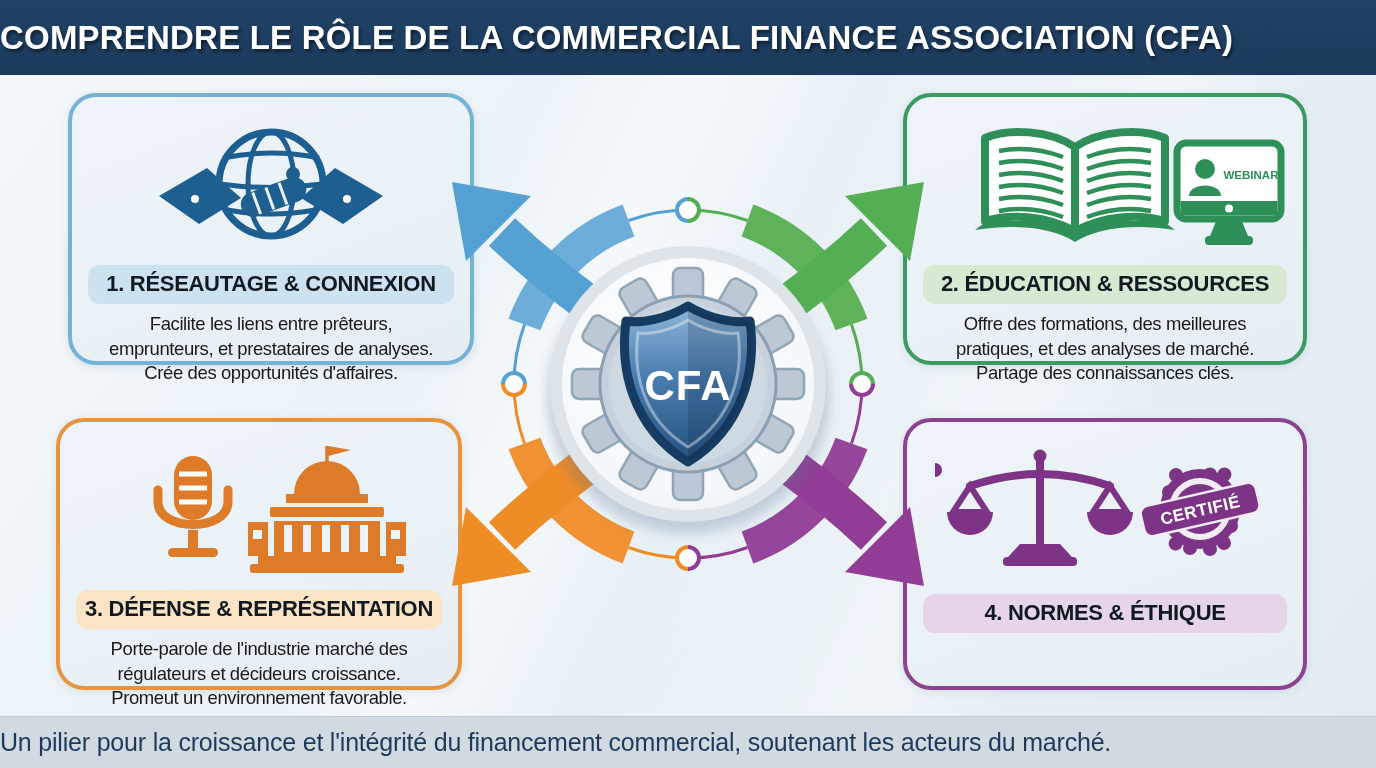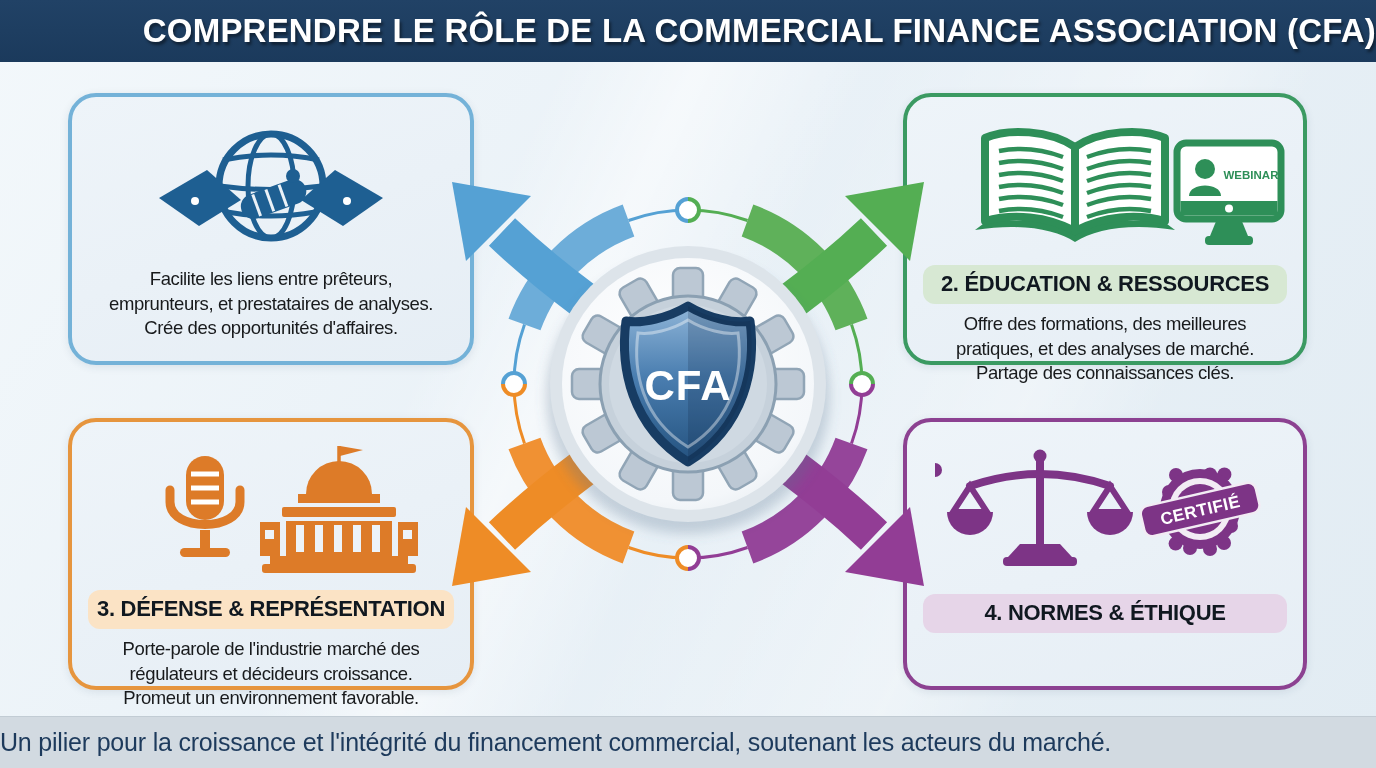--- a/index.html
+++ b/index.html
@@ -9,23 +9,23 @@
     position:relative; width:1376px; height:768px; overflow:hidden;
     background:linear-gradient(125deg,#f3f8fb 0%, #e9f1f7 45%, #e2ecf3 100%);
   }
   .page::before{
     content:""; position:absolute; inset:0;
     background:linear-gradient(115deg, transparent 34%, rgba(255,255,255,.55) 42%, transparent 52%, rgba(255,255,255,.35) 70%, transparent 78%);
     pointer-events:none;
   }
   
   .header {
-    position:absolute; top:0; left:0; width:100%; height:62px;
+    position:absolute; top:0; left:0; width:100%; height:75px;
     background:linear-gradient(180deg,#214266 0%, #1b3a5c 100%);
-    display:flex; align-items:center; justify-content:flex-end; z-index:5;
+    display:flex; align-items:center; justify-content:flex-start; z-index:5;
   }
   .header .title{
     color:#ffffff; font-size:33px; font-weight:bold; letter-spacing:.2px;
     white-space:nowrap; text-shadow:2px 3px 3px rgba(0,0,0,.45);
   }
   
   .footer{
     position:absolute; bottom:0; left:0; width:100%; height:52px;
     background:#d2dae1; border-top:1px solid #c2ccd4;
     display:flex; align-items:center; justify-content:flex-start; z-index:5;
@@ -34,21 +34,21 @@
   
   .card{
     position:absolute; width:406px; height:272px; border-radius:28px;
     border:4px solid; background:linear-gradient(160deg,#eef4f9 0%, #e6eef5 100%);
     box-shadow:0 2px 8px rgba(30,60,90,.10);
     display:flex; flex-direction:column; align-items:center;
     padding:20px 16px 10px; z-index:1;
   }
   .card-blue   { left:68px;  top:93px;  border-color:#74b2d8; }
   .card-green  { left:903px; top:93px;  width:404px; border-color:#3b9a62; }
-  .card-orange { left:68px;  top:418px; border-color:#e6953e; }
+  .card-orange { left:56px;  top:418px; border-color:#e6953e; }
   .card-purple { left:903px; top:418px; width:404px; border-color:#8c4191; }
   .card-icon{ height:150px; display:flex; align-items:center; justify-content:center; }
   .card-heading{
     width:100%; text-align:center; border-radius:12px; padding:6px 0 7px;
     font-size:22px; font-weight:bold; color:#101820; letter-spacing:-0.3px;
     white-space:nowrap; margin:2px 0 8px;
   }
   .pill-blue   { background:#cde2f1; }
   .pill-green  { background:#d7e8d3; }
   .pill-orange { background:#fbe3c5; }
@@ -83,20 +83,21 @@
         <circle cx="76" cy="9" r="4" fill="#fff"></circle>
         <rect x="-34" y="-5" width="68" height="25" rx="12.5" fill="#1e5f92" transform="rotate(-20)"></rect>
         <g stroke="#eaf1f7" stroke-width="3" transform="rotate(-20)">
           <line x1="-18" y1="-4" x2="-18" y2="19"></line>
           <line x1="-4" y1="-4" x2="-4" y2="19"></line>
           <line x1="10" y1="-4" x2="10" y2="19"></line>
         </g>
         <circle cx="22" cy="-16" r="7" fill="#1e5f92"></circle>
       </svg>
     </div>
+    <div class="card-heading pill-blue">1. RÉSEAUTAGE &amp; CONNEXION</div>
     <div class="card-body">
       <div>Facilite les liens entre prêteurs,</div>
       <div>emprunteurs, et prestataires de analyses.</div>
       <div>Crée des opportunités d'affaires.</div>
     </div>
   </div>
 
   <div class="card card-green">
     <div class="card-icon">
       <svg width="360" height="146" viewBox="0 0 360 146">

